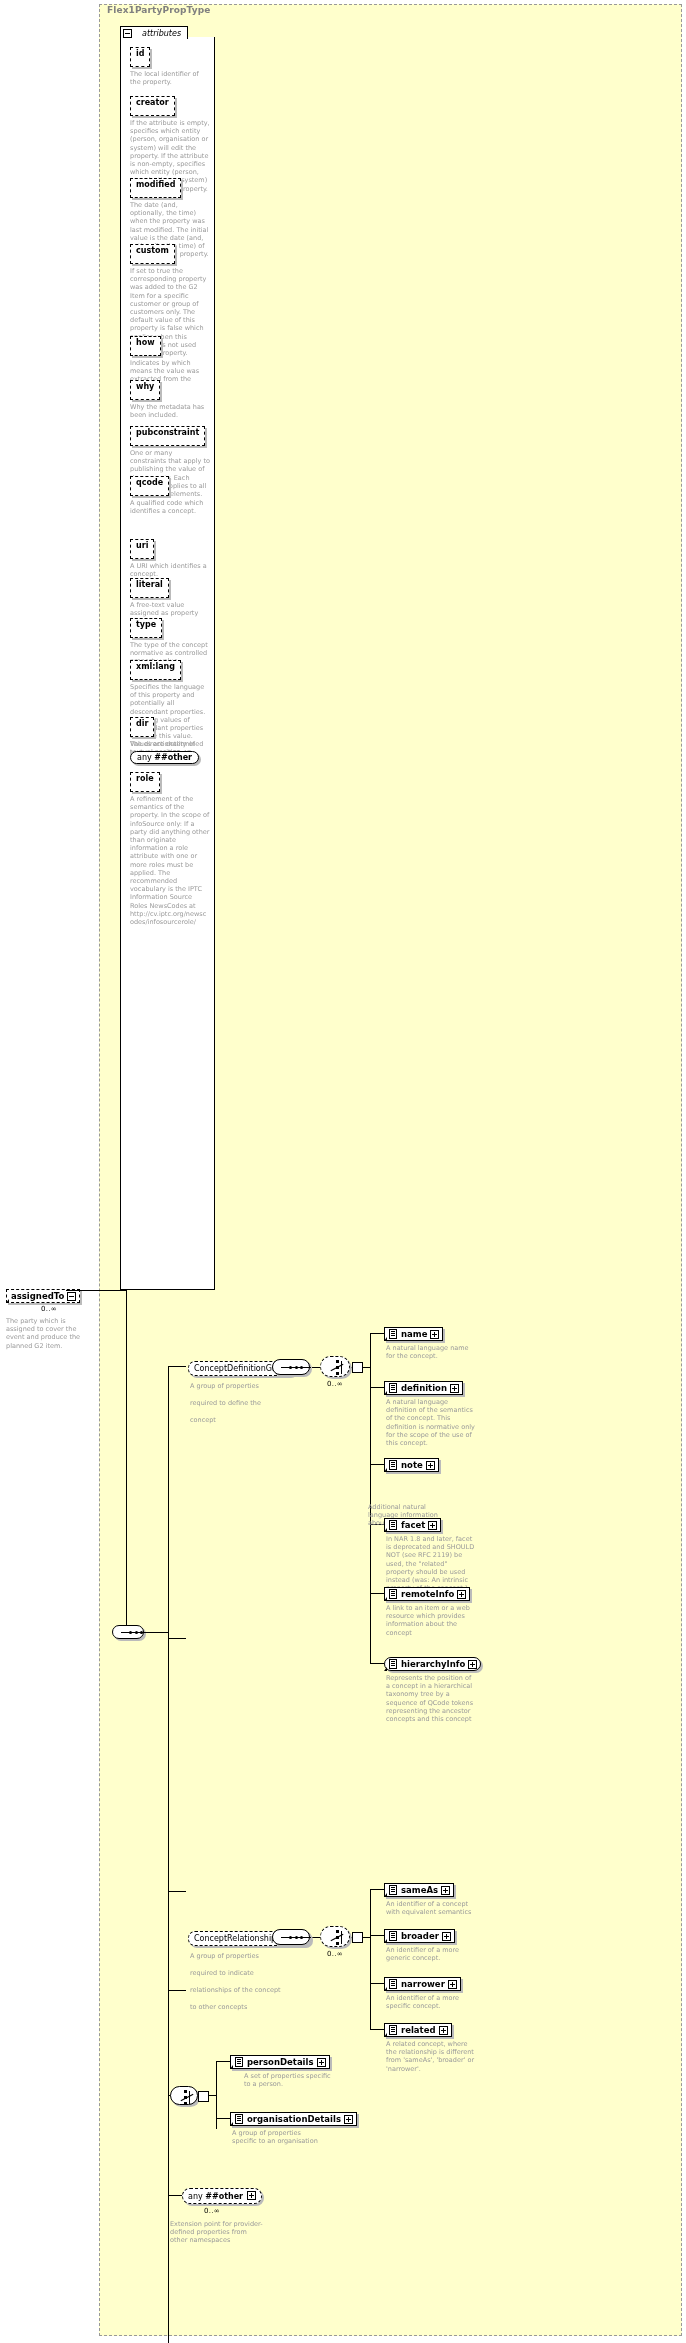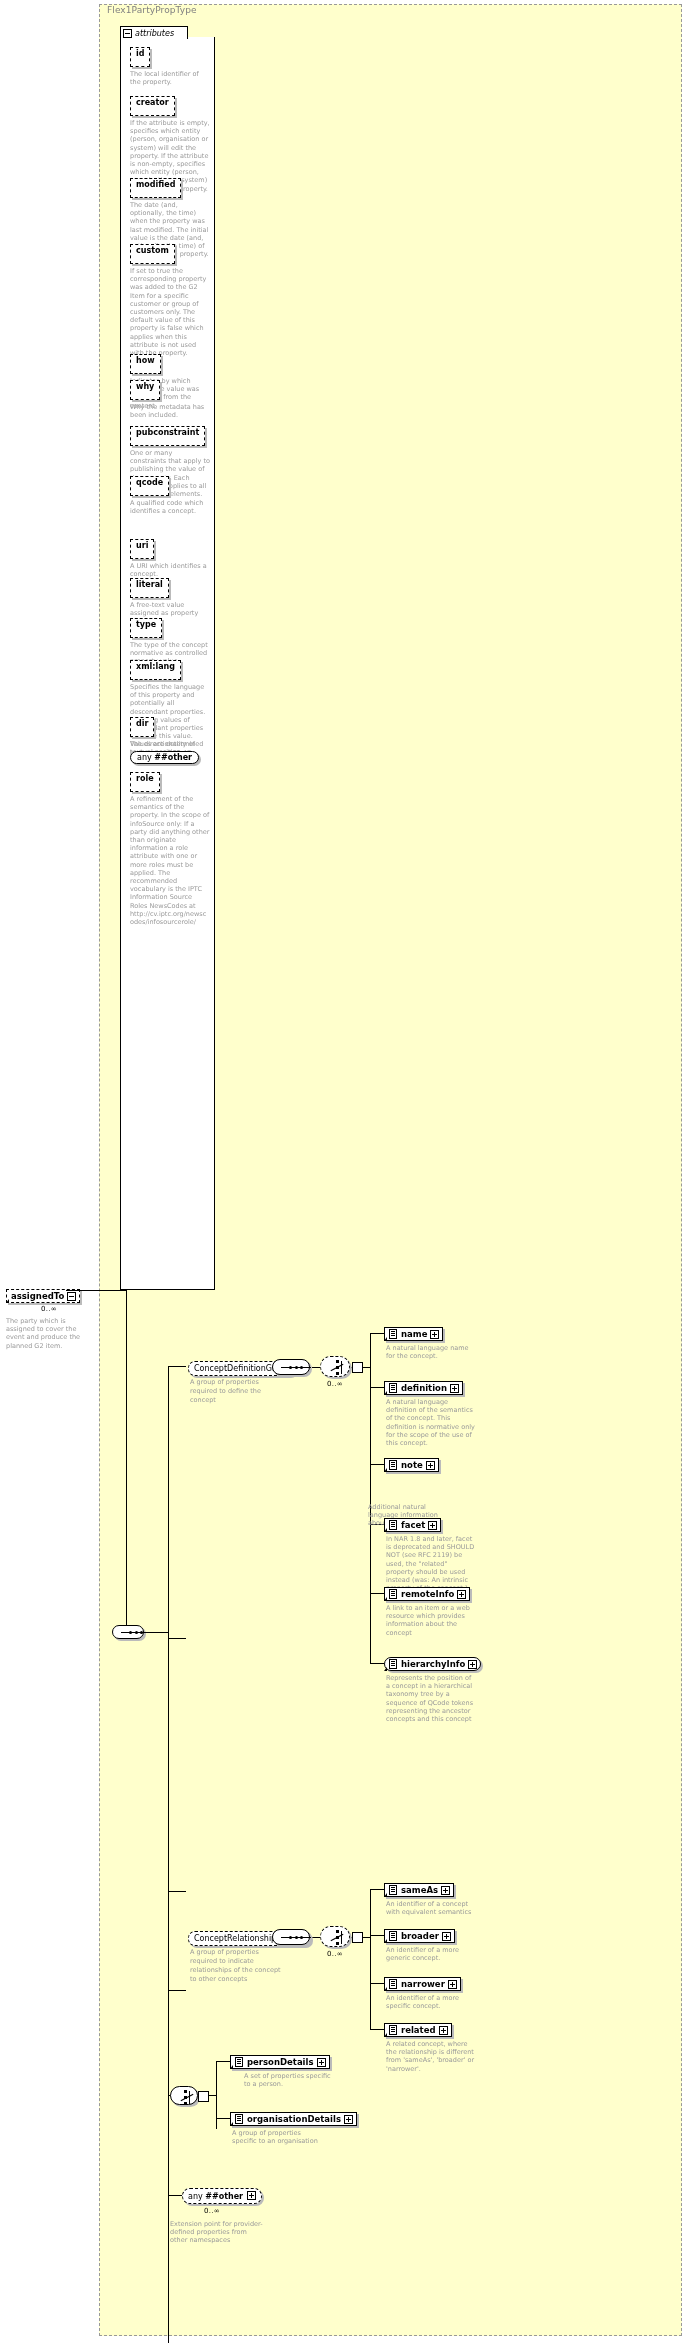--- a/index.html
+++ b/index.html
@@ -12,36 +12,36 @@
   }
   
   #type-panel{
     position:absolute;left:99px;top:4px;width:583px;height:2332px;
     background:#ffffcc;
     border:1px dashed #999999;
     box-sizing:border-box;
   }
   #type-title{
     position:absolute;left:107px;top:5px;
-    font-size:9px;font-weight:normal;color:#808080;
+    font-size:9px;font-weight:bold;color:#808080;
     letter-spacing:.1px;
     white-space:nowrap;
   }
   #attr-panel-wide{
     position:absolute;left:120px;top:37px;width:95px;height:1253px;
     border:1px solid #000;border-top:none;
     background:#ffffff;box-sizing:border-box;
   }
   .attr-header{
     position:absolute;left:120px;top:26px;
     height:13px;width:68px;
     border:1px solid #000;border-bottom:none;
     background:#ffffff;
     box-sizing:border-box;
-    display:flex;align-items:center;gap:3px;
+    display:flex;align-items:center;gap:10px;
     padding-left:2px;
   }
   .attr-header .lbl{
     font-size:8px;font-style:italic;color:#000;
   }
   .minus-box{
     width:7px;height:7px;border:1px solid #000;background:#fff;
     position:relative;flex:0 0 auto;
   }
   .minus-box:before{
@@ -148,21 +148,21 @@
   }
   
   .group-box{
     display:inline-block;
     border:1px dashed #000;background:#ffffff;
     box-shadow:2px 2px 0 #bbbbbb;
     font-size:8px;color:#000;padding:2px 5px;white-space:nowrap;
     border-radius:7px;
   }
   .group-doc{
-    font-size:6.5px;line-height:9px;color:#9a9a9a;width:92px;margin-top:3px;
+    font-size:6.5px;line-height:17px;color:#9a9a9a;width:92px;margin-top:3px;
   }
   .right-doc{
     font-size:6.5px;line-height:8.2px;color:#9a9a9a;width:90px;margin-top:3px;
   }
   .mini-plus{
     width:7px;height:7px;border:1px solid #000;background:#fff;position:relative;
     flex:0 0 auto;
   }
   .mini-plus:before{content:"";position:absolute;left:1px;top:3px;width:5px;height:1px;background:#000;}
   .mini-plus:after{content:"";position:absolute;left:3px;top:1px;width:1px;height:5px;background:#000;}
@@ -177,21 +177,21 @@
 <div class="attr-header">
   <span class="minus-box"></span>
   <span class="lbl">attributes</span>
 </div>
 
 <div id="attr-list">
     <div class="attr-item" style="top: 41px;"><div class="attr-box">id</div><div class="attr-doc">The local identifier of the property.</div></div>
     <div class="attr-item" style="top: 90px;"><div class="attr-box">creator</div><div class="attr-doc">If the attribute is empty, specifies which entity (person, organisation or system) will edit the property. If the attribute is non-empty, specifies which entity (person, organisation or system) has edited the property.</div></div>
     <div class="attr-item" style="top: 172px;"><div class="attr-box">modified</div><div class="attr-doc">The date (and, optionally, the time) when the property was last modified. The initial value is the date (and, optionally, the time) of creation of the property.</div></div>
     <div class="attr-item" style="top: 238px;"><div class="attr-box">custom</div><div class="attr-doc">If set to true the corresponding property was added to the G2 Item for a specific customer or group of customers only. The default value of this property is false which applies when this attribute is not used with the property.</div></div>
-    <div class="attr-item" style="top: 348px;"><div class="attr-box">how</div><div class="attr-doc">Indicates by which means the value was extracted from the content.</div></div>
+    <div class="attr-item" style="top: 330px;"><div class="attr-box">how</div><div class="attr-doc">Indicates by which means the value was extracted from the content.</div></div>
     <div class="attr-item" style="top: 374px;"><div class="attr-box">why</div><div class="attr-doc">Why the metadata has been included.</div></div>
     <div class="attr-item" style="top: 420px;"><div class="attr-box">pubconstraint</div><div class="attr-doc">One or many constraints that apply to publishing the value of the property. Each constraint applies to all descendant elements.</div></div>
     <div class="attr-item" style="top: 470px;"><div class="attr-box">qcode</div><div class="attr-doc">A qualified code which identifies a concept.</div></div>
     <div class="attr-item" style="top: 533px;"><div class="attr-box">uri</div><div class="attr-doc">A URI which identifies a concept.</div></div>
     <div class="attr-item" style="top: 572px;"><div class="attr-box">literal</div><div class="attr-doc">A free-text value assigned as property value.</div></div>
     <div class="attr-item" style="top: 612px;"><div class="attr-box">type</div><div class="attr-doc">The type of the concept normative as controlled property value.</div></div>
     <div class="attr-item" style="top: 654px;"><div class="attr-box">xml:lang</div><div class="attr-doc">Specifies the language of this property and potentially all descendant properties. xml:lang values of descendant properties override this value. Values are determined by Internet BCP 47.</div></div>
     <div class="attr-item" style="top: 711px;"><div class="attr-box">dir</div><div class="attr-doc">The directionality of textual position.</div></div>
     <div class="attr-item" style="top: 745px;"><div class="attr-box anybox"><span class="any-kw">any </span><span>##other</span></div></div>
     <div class="attr-item" style="top: 766px;"><div class="attr-box">role</div><div class="attr-doc">A refinement of the semantics of the property. In the scope of infoSource only: If a party did anything other than originate information a role attribute with one or more roles must be applied. The recommended vocabulary is the IPTC Information Source Roles NewsCodes at http://cv.iptc.org/newscodes/infosourcerole/</div></div>

